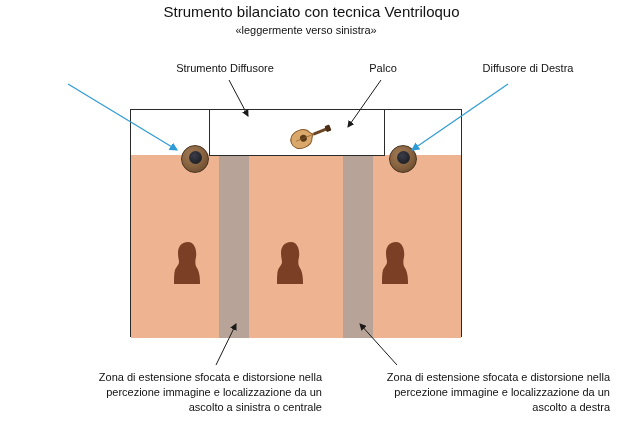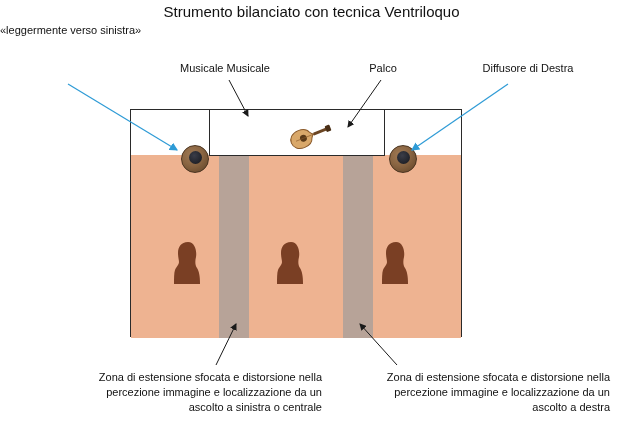--- a/index.html
+++ b/index.html
@@ -29,20 +29,21 @@
     width: 623px;
     text-align: center;
     font-size: 15px;
     color: #111;
   }
   .subtitle {
     position: absolute;
     left: 0;
     top: 24px;
     width: 612px;
+    text-align: center;
     font-size: 11px;
     color: #111;
   }
   .label {
     position: absolute;
     font-size: 11px;
     color: #111;
     text-align: center;
     line-height: 1.25;
     white-space: nowrap;
@@ -157,21 +158,21 @@
   }
 </style>
 </head>
 <body>
 
 <div class="stage">
 
   <div class="title">Strumento bilanciato con tecnica Ventriloquo</div>
   <div class="subtitle">«leggermente verso sinistra»</div>
 
-  <div class="label lbl-instrument">Musicale Musicale</div>
+  <div class="label lbl-instrument">Strumento Diffusore</div>
   <div class="label lbl-right-speaker">Diffusore di Destra</div>
   <div class="label lbl-stage">Palco</div>
 
   <div class="room">
 
     <div class="audience"></div>
 
     <div class="blur-zone blur-left"></div>
     <div class="blur-zone blur-right"></div>
 

